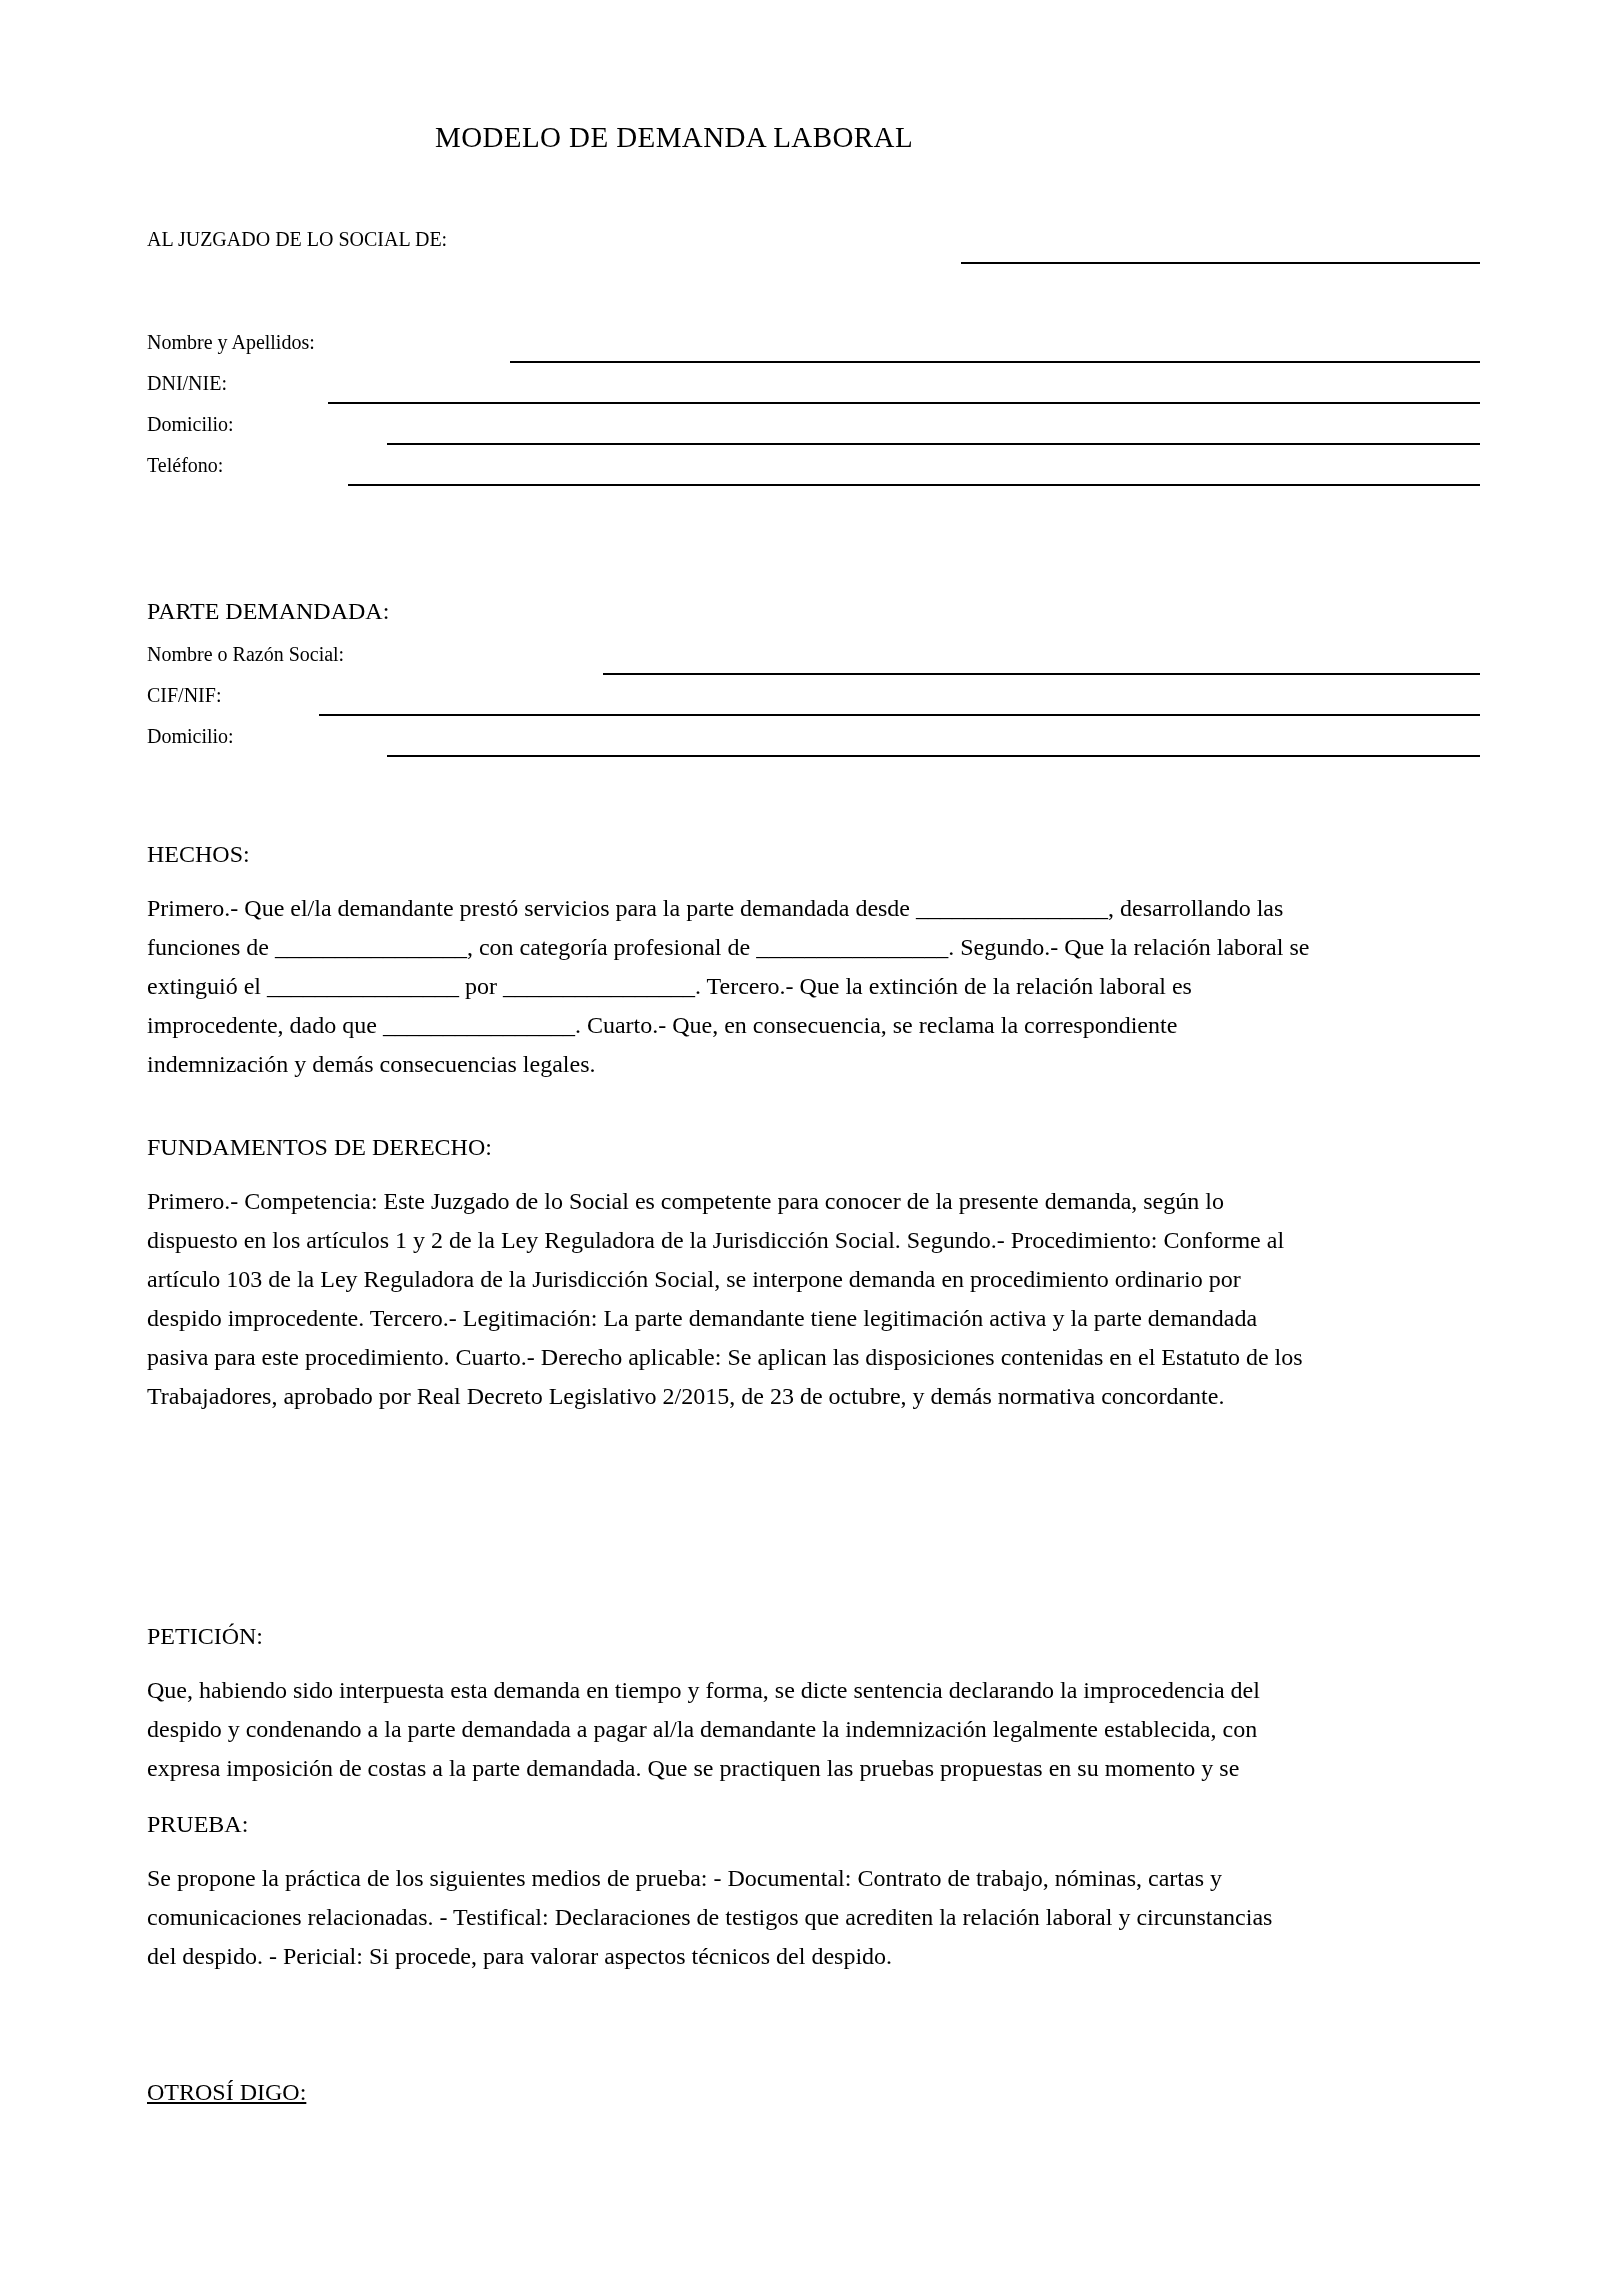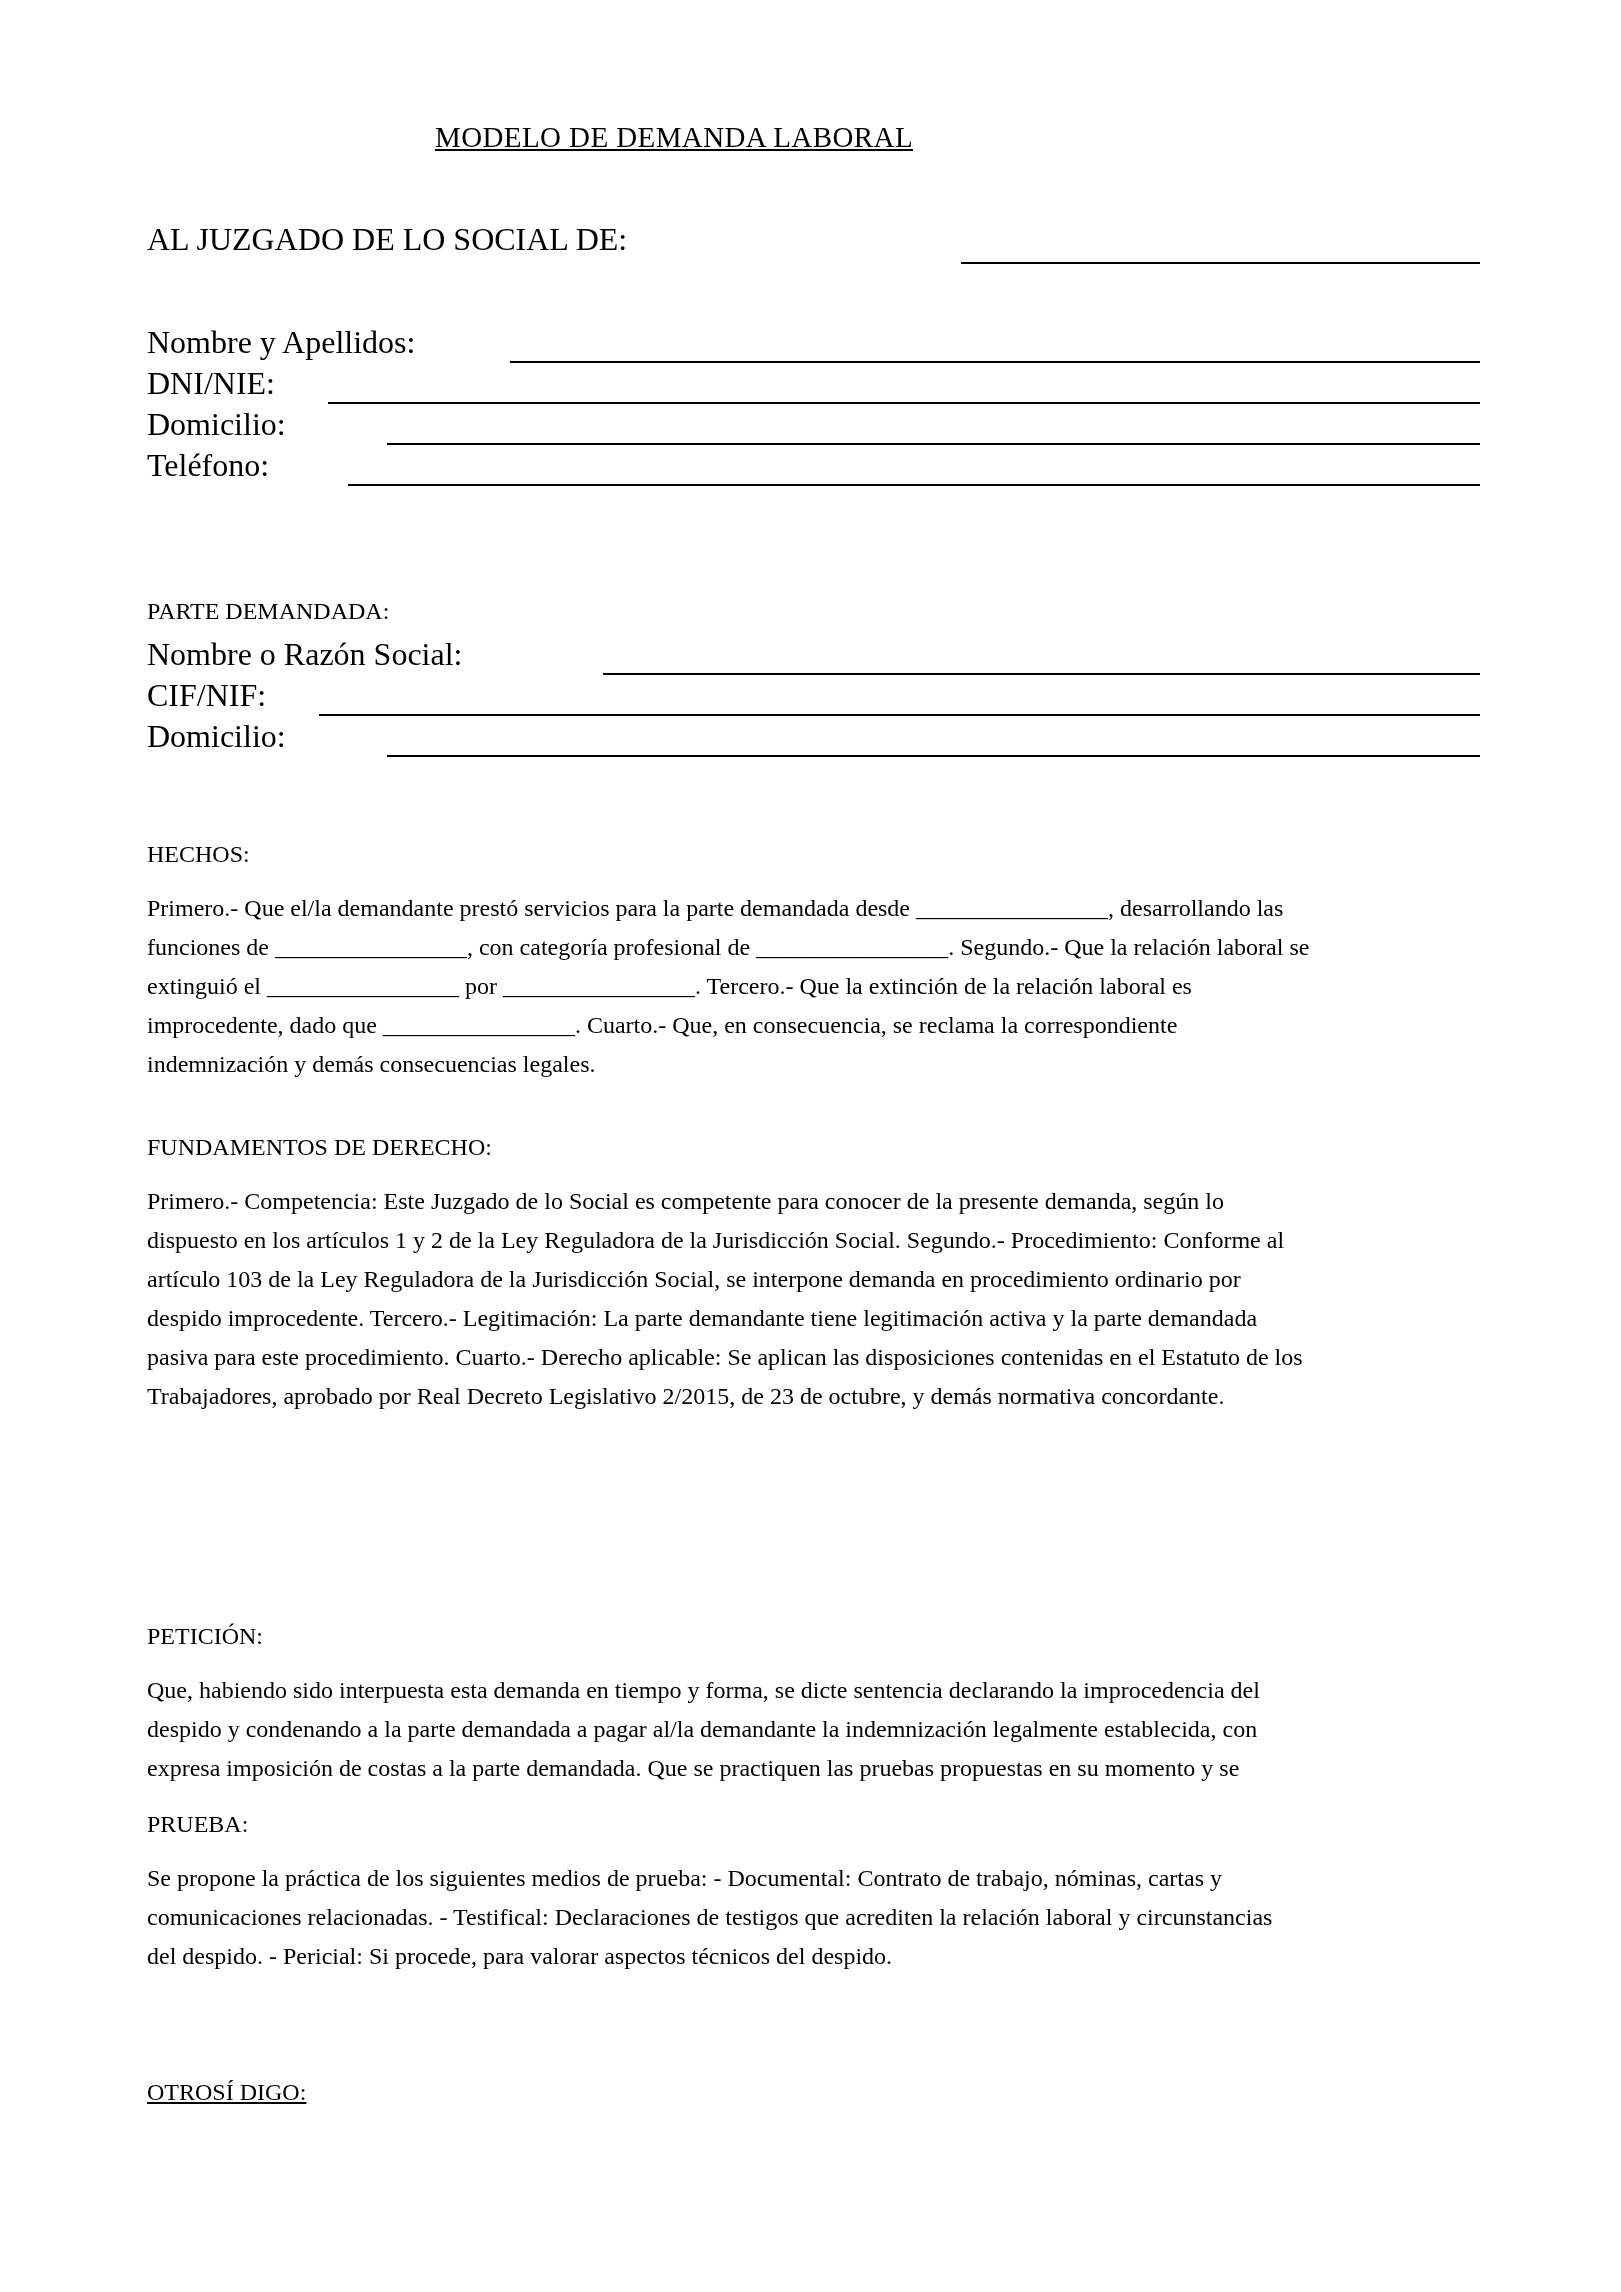--- a/index.html
+++ b/index.html
@@ -26,41 +26,40 @@
   .doc-title {
     position: absolute;
     top: 120px;
     left: 0;
     width: 1348px;
     text-align: center;
     font-size: 29px;
     letter-spacing: 0.4px;
     line-height: 1.2;
     white-space: pre;
-    text-decoration: underline;
   }
 
   
   .content {
     position: absolute;
     left: 147px;
     top: 0;
     width: 1333px;
   }
 
   
   .field-row {
     position: relative;
     height: 41px;
   }
   .field-label {
     position: absolute;
     left: 0;
     top: 0;
-    font-size: 32px;
+    font-size: 20px;
     line-height: 33px;
     white-space: pre;
   }
   .field-rule {
     position: absolute;
     bottom: 3.9px;
     right: 0;
     height: 0;
     border-top: 2.9px solid #000000;
   }

